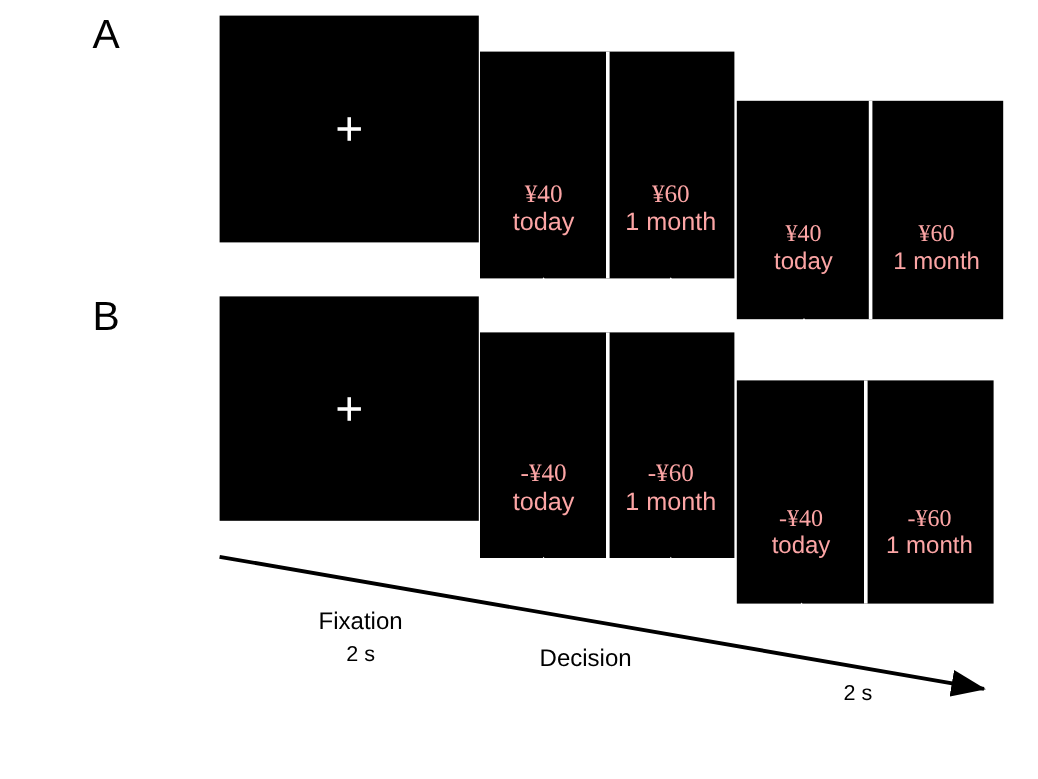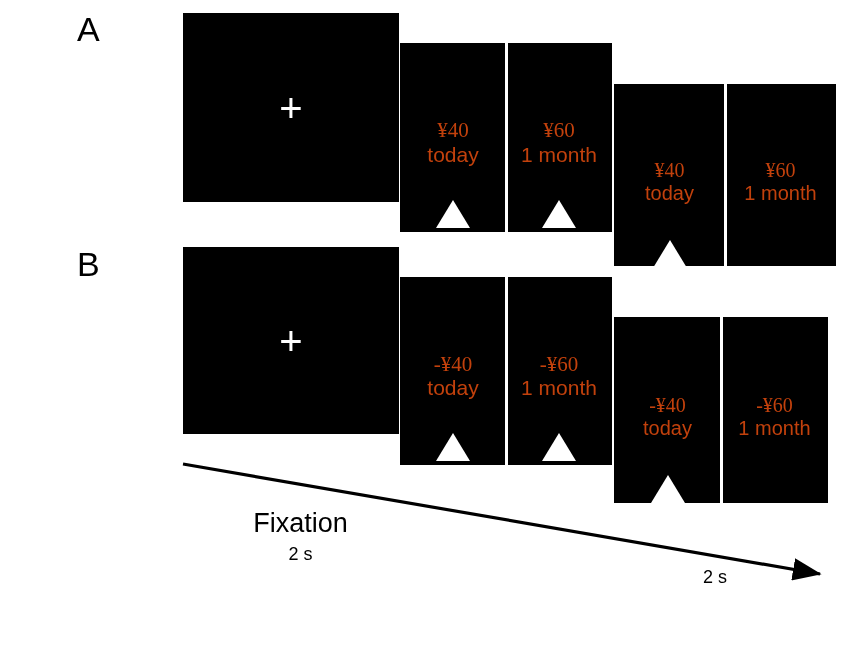--- a/index.html
+++ b/index.html
@@ -55,22 +55,22 @@
     inset: 0;
     display: flex;
     flex-direction: row;
   }
   .option {
     position: relative;
     flex: 1 1 50%;
     display: flex;
     flex-direction: column;
     align-items: center;
-    justify-content: center;
-    color: #c2410c;
+    justify-content: flex-end;
+    color: #fca5a5;
     box-sizing: border-box;
   }
   .divider {
     position: absolute;
     top: 0;
     bottom: 0;
     left: 50%;
     width: 3px;
     margin-left: -1.5px;
     background: #ffffff;
@@ -125,21 +125,21 @@
   }
 
   
   .phase {
     position: absolute;
     text-align: center;
     color: #000000;
     font-family: "Liberation Sans", sans-serif;
     line-height: 1.38;
   }
-  .phase .phase-name { display: block; font-size: 27px; }
+  .phase .phase-name { display: block; font-size: 20px; }
   .phase .phase-dur  { display: block; font-size: 18px; }
 </style>
 </head>
 <body>
 
 <div id="figure">
 
   <div class="panel-letter" style="left:77px; top:12px;">A</div>
 
   <div class="screen" style="left:183px; top:13px; width:216px; height:189px;">
@@ -256,19 +256,20 @@
     </defs>
     <line x1="183" y1="464" x2="820" y2="574" stroke="#000000" stroke-width="3.2" marker-end="url(#arrowhead)"></line>
   </svg>
 
   <div class="phase" style="left:228px; top:505px; width:145px;">
     <span class="phase-name">Fixation</span>
     <span class="phase-dur">2 s</span>
   </div>
 
   <div class="phase" style="left:388px; top:536px; width:200px;">
+    <span class="phase-name">Decision</span>
   </div>
 
   <div class="phase" style="left:640px; top:565px; width:150px;">
     <span class="phase-dur">2 s</span>
   </div>
 
 </div>
 
 </body></html>

